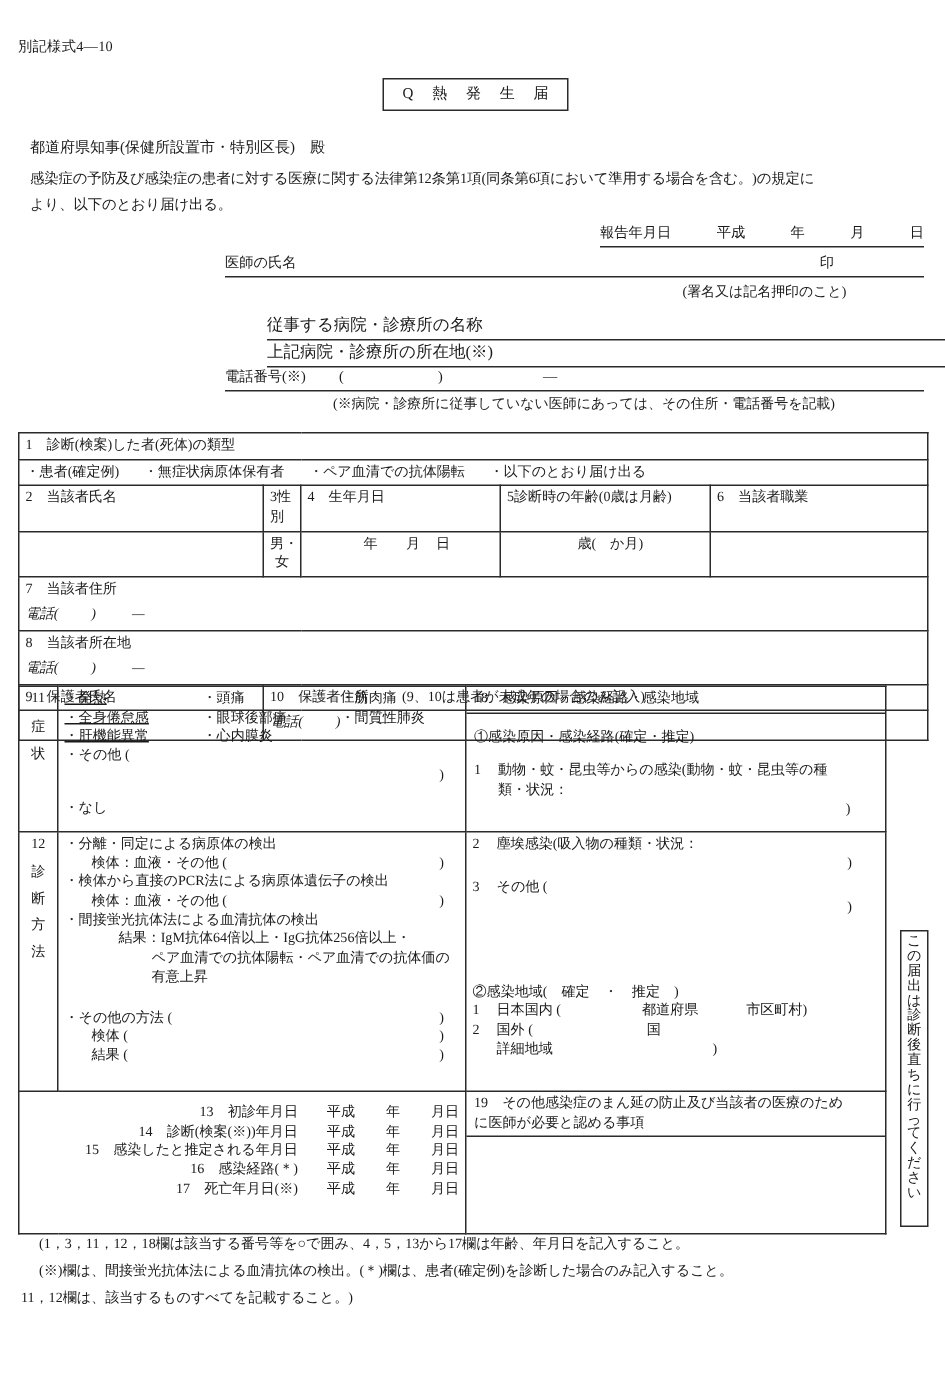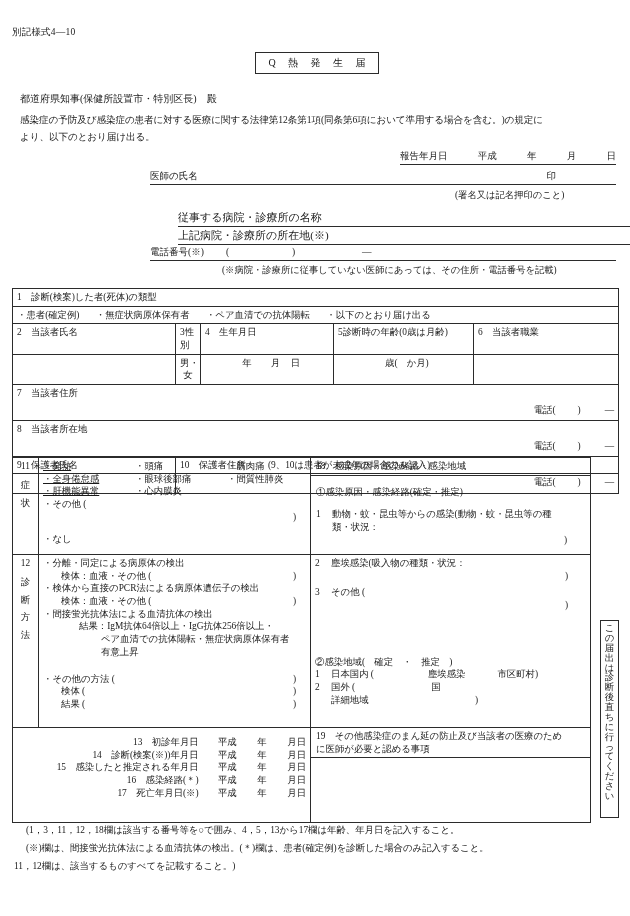--- a/index.html
+++ b/index.html
@@ -117,23 +117,24 @@
   #table-top {
     left: 12px; top: 288px;
     width: 606px;
   }
   .no-b { border-bottom: none !important; }
   .no-t { border-top: none !important; }
 
   .type-opts span { margin-right: 14px; white-space: nowrap; }
   .center { text-align: center; }
   .tel-inline {
-    text-align: right;
+    text-align: left;
     padding-right: 90px;
     white-space: nowrap;
+    font-style: italic;
   }
   .tel-inline .sp1 { display:inline-block; width: 22px; }
   .tel-inline .sp2 { display:inline-block; width: 24px; }
 
   .dob-line { text-align: center; letter-spacing: 0; }
   .dob-line .g { display: inline-block; width: 26px; }
   .age-line { text-align: center; }
   .age-line .g { display: inline-block; width: 26px; }
 
   
@@ -378,21 +379,21 @@
           <div>
             <div>・検体から直接のPCR法による病原体遺伝子の検出</div>
             <div class="indent1 paren-right">
               <span>検体：血液・その他 (</span>
               <span class="paren-close">)</span>
             </div>
           </div>
           <div>
             <div>・間接蛍光抗体法による血清抗体の検出</div>
             <div class="indent2">結果：IgM抗体64倍以上・IgG抗体256倍以上・</div>
-            <div class="indent3">ペア血清での抗体陽転・無症状病原体保有者</div>
+            <div class="indent3">ペア血清での抗体陽転・ペア血清での抗体価の</div>
             <div class="indent3">有意上昇</div>
           </div>
           <div style="height:14px"></div>
           <div>
             <div class="paren-right">
               <span>・その他の方法 (</span>
               <span class="paren-close">)</span>
             </div>
             <div class="indent1 paren-right">
               <span>検体 (</span>
@@ -409,21 +410,21 @@
             <span class="num">2</span><span class="txt">塵埃感染(吸入物の種類・状況：</span>
             <div style="text-align:right; padding-right:18px">)</div>
           </div>
           <div style="margin-top:4px">
             <span class="num">3</span><span class="txt">その他 (</span>
             <div style="text-align:right; padding-right:18px">)</div>
           </div>
           <div style="height:44px"></div>
           <div>②感染地域(　確定　・　推定　)</div>
           <div>
-            <span class="num">1</span><span class="txt">日本国内 (</span><span style="display:inline-block;width:54px"></span><span>塵埃感染</span><span style="display:inline-block;width:32px"></span><span>市区町村)</span>
+            <span class="num">1</span><span class="txt">日本国内 (</span><span style="display:inline-block;width:54px"></span><span>都道府県</span><span style="display:inline-block;width:32px"></span><span>市区町村)</span>
           </div>
           <div>
             <span class="num">2</span><span class="txt">国外 (</span><span style="display:inline-block;width:76px"></span><span>国</span>
           </div>
           <div style="padding-left:16px" class="paren-right">
             <span>詳細地域</span>
             <span style="position:absolute; left:160px">)</span>
           </div>
         </td>
       </tr>

